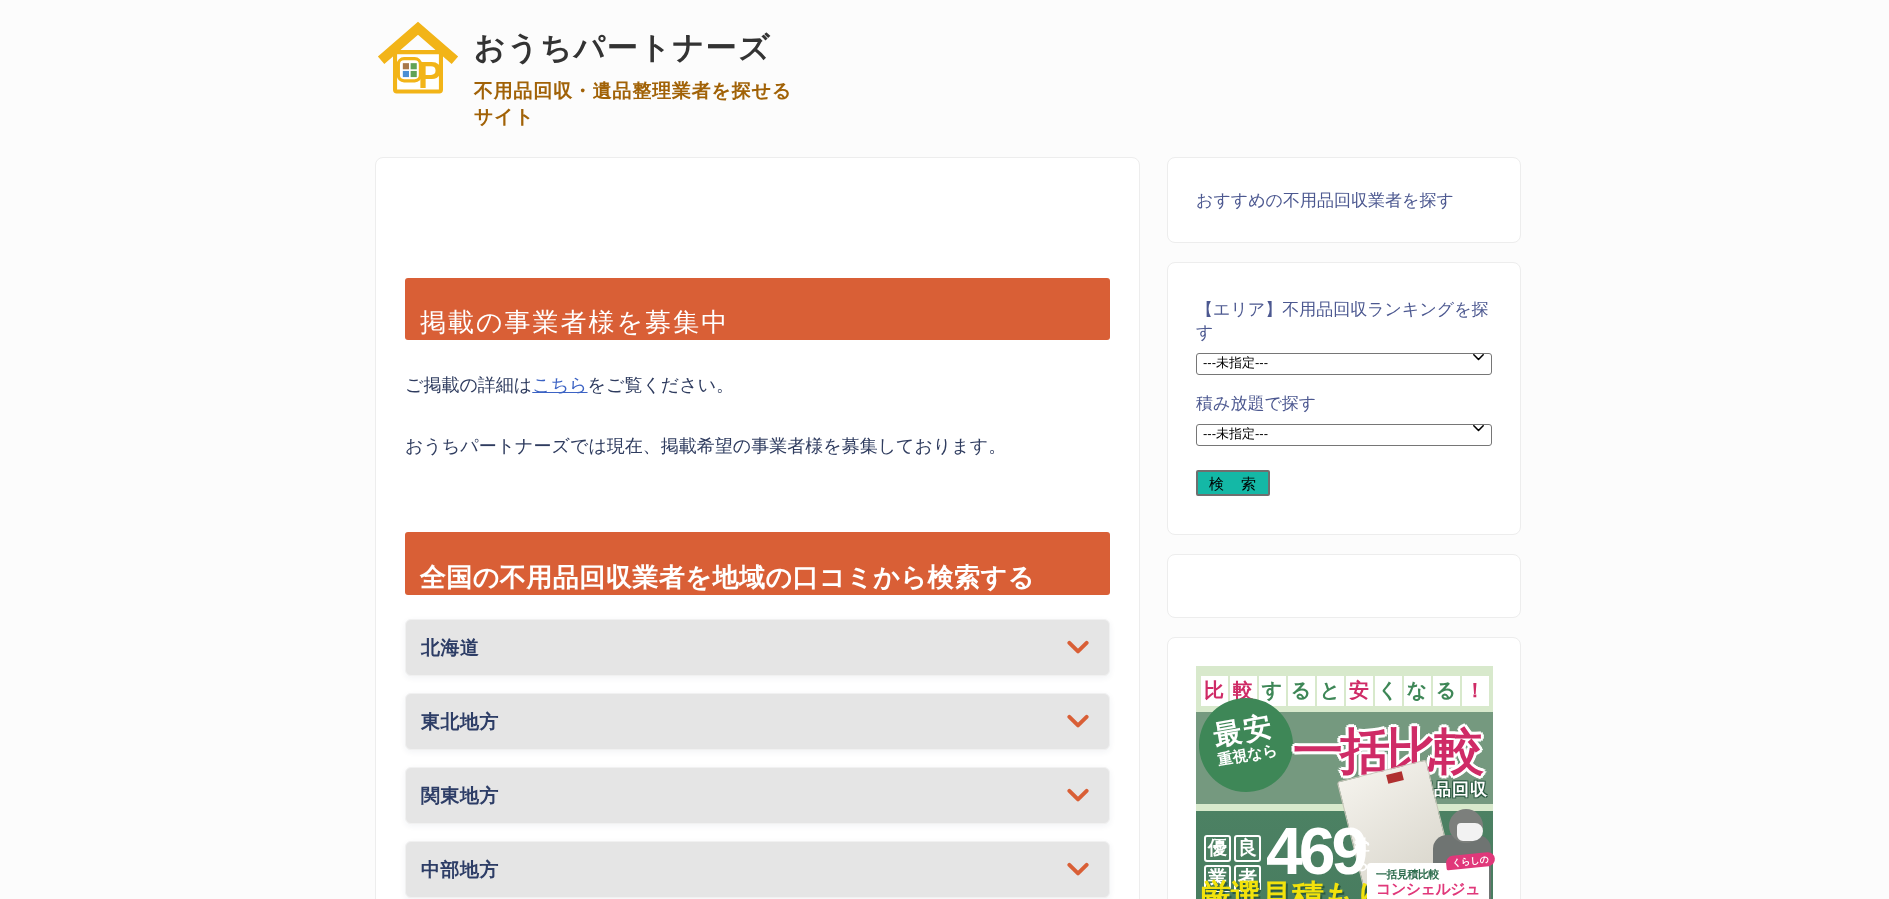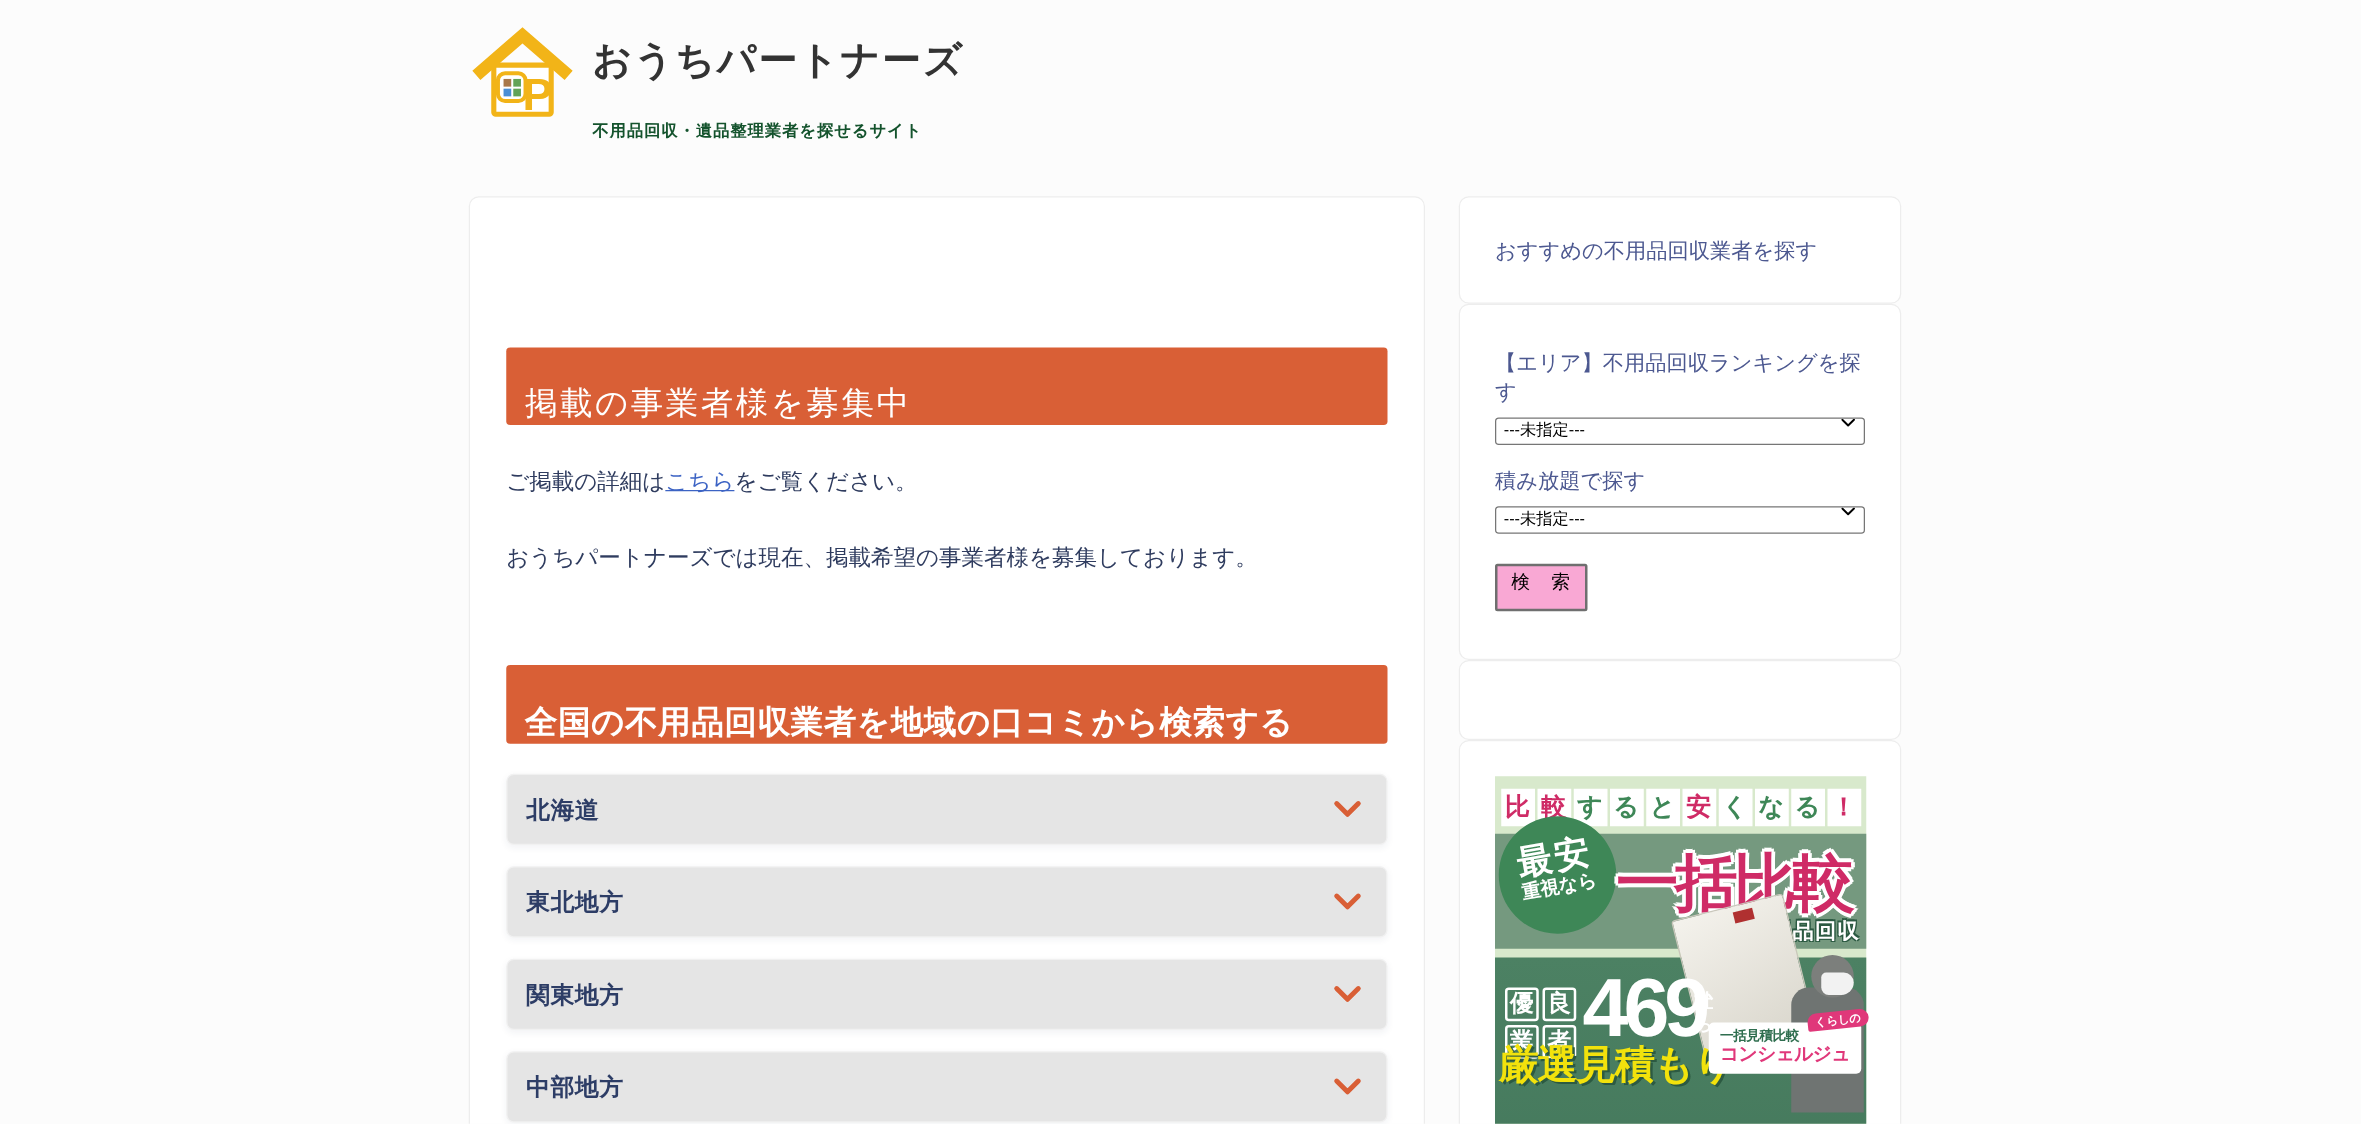--- a/index.html
+++ b/index.html
@@ -12,21 +12,21 @@
     background: #fcfcfc;
     font-family: "Liberation Sans", sans-serif;
     color: #2f3c5f;
   }
   
   .site-header { height: 157px; padding: 19px 0 0 377px; }
   .logo { display: flex; align-items: flex-start; gap: 15px; cursor: pointer; width: 420px; }
   .logo-house { width: 82px; height: 76px; flex: none; }
   .logo-text { padding-top: 8px; }
   .site-title { font-size: 31px; font-weight: bold; color: #333; letter-spacing: 1.5px; }
-  .site-tagline { font-size: 13px; font-weight: bold; color: #14532d; margin-top: 27px; letter-spacing: 0.8px; }
+  .site-tagline { font-size: 19px; font-weight: bold; color: #a16207; margin-top: 9px; letter-spacing: 0.8px; }
 
   
   .layout { display: flex; gap: 27px; padding-left: 375px; align-items: flex-start; }
 
   
   .main-card {
     width: 765px; flex: none;
     background: #fff; border: 1px solid #ededed; border-radius: 8px;
     padding: 120px 29px 60px; min-height: 1400px;
   }
@@ -46,36 +46,36 @@
     display: flex; align-items: center; justify-content: space-between;
     padding: 0 20px 0 15px; margin-bottom: 17px; cursor: pointer;
   }
   .acc-label { font-size: 19px; font-weight: bold; color: #2d3d66; letter-spacing: 0.5px; }
   .chev { width: 22px; height: 15px; }
 
   
   .sidebar { width: 354px; flex: none; }
   .sb-box {
     background: #fff; border: 1px solid #ededed; border-radius: 8px;
-    width: 354px;
+    margin-bottom: 19px; width: 354px;
   }
   .sb-box.recommend { padding: 31px 28px 30px; }
   .recommend-link { color: #4c5890; font-size: 17px; text-decoration: none; cursor: pointer; }
   .sb-box.search { padding: 36px 28px 38px; }
   .sb-label { color: #4c5890; font-size: 17px; line-height: 1.35; }
   .selectbox {
     margin-top: 8px; height: 22px; border: 1px solid #767676; border-radius: 3px;
     background: #fff; display: flex; align-items: flex-start; justify-content: space-between;
     padding: 0 7px 0 6px; font-size: 13px; color: #000; cursor: pointer; width: 100%;
   }
   .selectbox svg { width: 11px; height: 7px; }
   .sb-label.second { margin-top: 18px; }
   .search-btn {
     margin-top: 24px; font-size: 15px; font-family: inherit; color: #000;
-    padding: 3px 11px 12px; background: #f9a8d4; border: 2px solid #6f6f6f;
+    padding: 3px 11px 0; background: #14b8a6; border: 2px solid #6f6f6f;
     border-radius: 2px; cursor: pointer; letter-spacing: 1px;
   }
   .sb-box.empty { height: 64px; }
   .sb-box.adbox { padding: 28px; margin-bottom: 0; }
 
   
   .ad { display: block; width: 297px; background: #d8e9cc; text-decoration: none; cursor: pointer; position: relative; }
   .ad-chars { display: flex; gap: 2px; justify-content: center; padding-top: 10px; }
   .ad-chars span {
     width: 27px; height: 30px; background: #fff; font-weight: bold; font-size: 20px;

